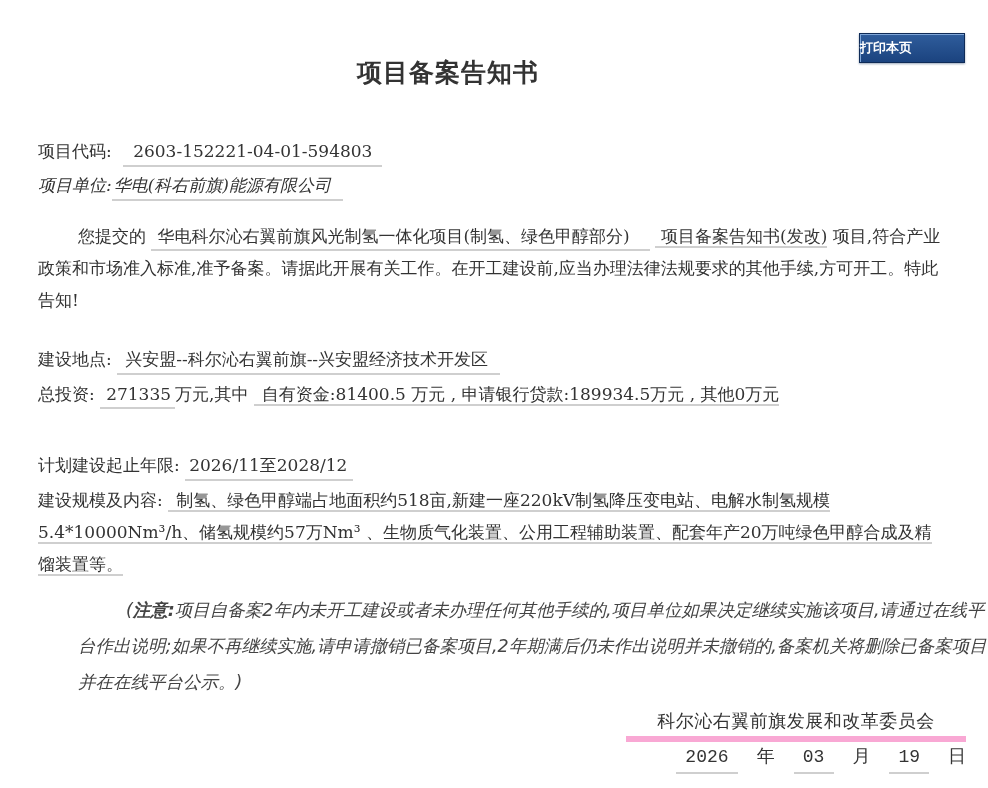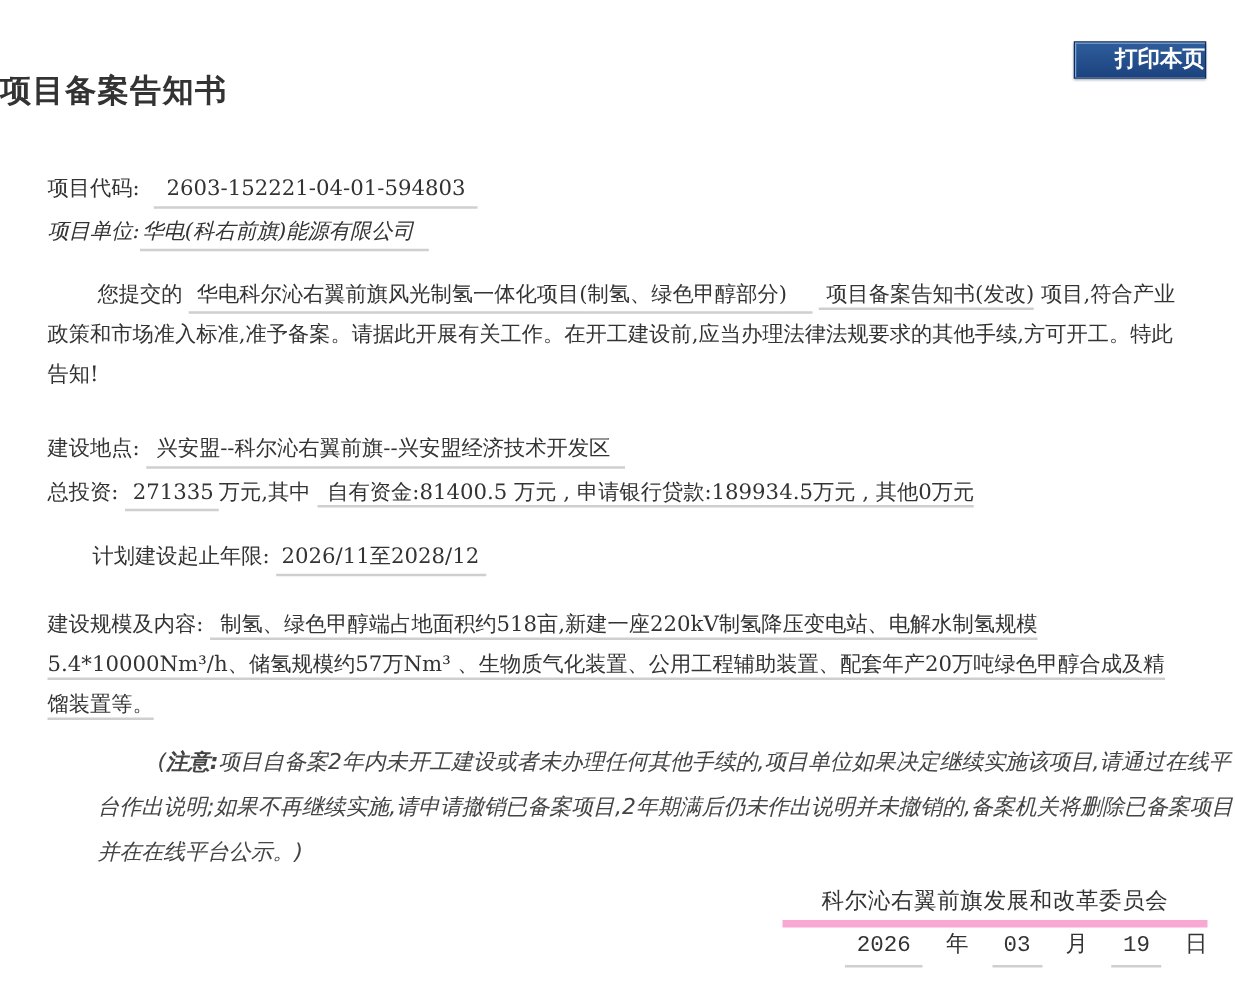--- a/index.html
+++ b/index.html
@@ -8,24 +8,24 @@
     font-family: "DejaVu Serif", "Liberation Serif", serif;
     color: #333333;
   }
   .print-btn {
     position: absolute; left: 859px; top: 33px; width: 106px; height: 30px;
     box-sizing: border-box;
     background: linear-gradient(#2f5d9c, #1b437f);
     border: 1px solid #0f2b57;
     box-shadow: inset 1px 1px 0 #7fa6d8, 0 1px 2px #9aa8bb;
     color: #ffffff; font-family: "DejaVu Sans", sans-serif; font-weight: bold;
-    font-size: 18px; text-align: right; line-height: 28px; cursor: pointer;
+    font-size: 13px; text-align: left; line-height: 28px; cursor: pointer;
   }
   .title {
-    position: absolute; left: 0; width: 896px; top: 56px; 
+    position: absolute; left: 0; width: 896px; top: 56px; text-align: center;
     font-size: 25px; font-weight: bold; color: #333;
     letter-spacing: 1px;
   }
   .row { position: absolute; left: 38px; font-size: 17px; line-height: 30px; white-space: nowrap; }
   .u { display: inline-block; border-bottom: 2px solid #cfcfcf; padding: 0 4px; line-height: 28px; }
   .para { position: absolute; left: 38px; width: 910px; font-size: 17px; line-height: 32px; }
   .para .u { line-height: 26px; }
   .note {
     position: absolute; left: 38px; width: 920px; top: 592px;
     font-family: "DejaVu Sans", sans-serif; font-style: italic; font-size: 17.5px;
@@ -67,21 +67,21 @@
   <span>建设地点:</span>
   <span class="u" style="padding:0 12px 0 8px;">兴安盟--科尔沁右翼前旗--兴安盟经济技术开发区</span>
 </div>
 
 <div class="para" style="top:378px;width:900px;">
   <span>总投资:</span>
   <span class="u" style="padding:0 4px 0 6px;text-align:center;">271335</span><span>万元,其中</span>
   <span class="u" style="display:inline;padding:0 0 0 8px;text-align:right;">自有资金:81400.5 万元 , 申请银行贷款:189934.5万元 , 其他0万元</span>
 </div>
 
-<div class="row" style="top:430px;margin-left:36px;">
+<div class="row" style="top:450px;">
   <span>计划建设起止年限:</span>
   <span class="u" style="padding:0 6px 0 4px;">2026/11至2028/12</span>
 </div>
 
 <div class="para" style="top:484px;width:910px;">
   <span>建设规模及内容:</span>
   <span class="u" style="display:inline;padding:0 0 0 8px;">制氢、绿色甲醇端占地面积约518亩,新建一座220kV制氢降压变电站、电解水制氢规模5.4*10000Nm³/h、储氢规模约57万Nm³ 、生物质气化装置、公用工程辅助装置、配套年产20万吨绿色甲醇合成及精馏装置等。</span>
 </div>
 
 <div class="note">

